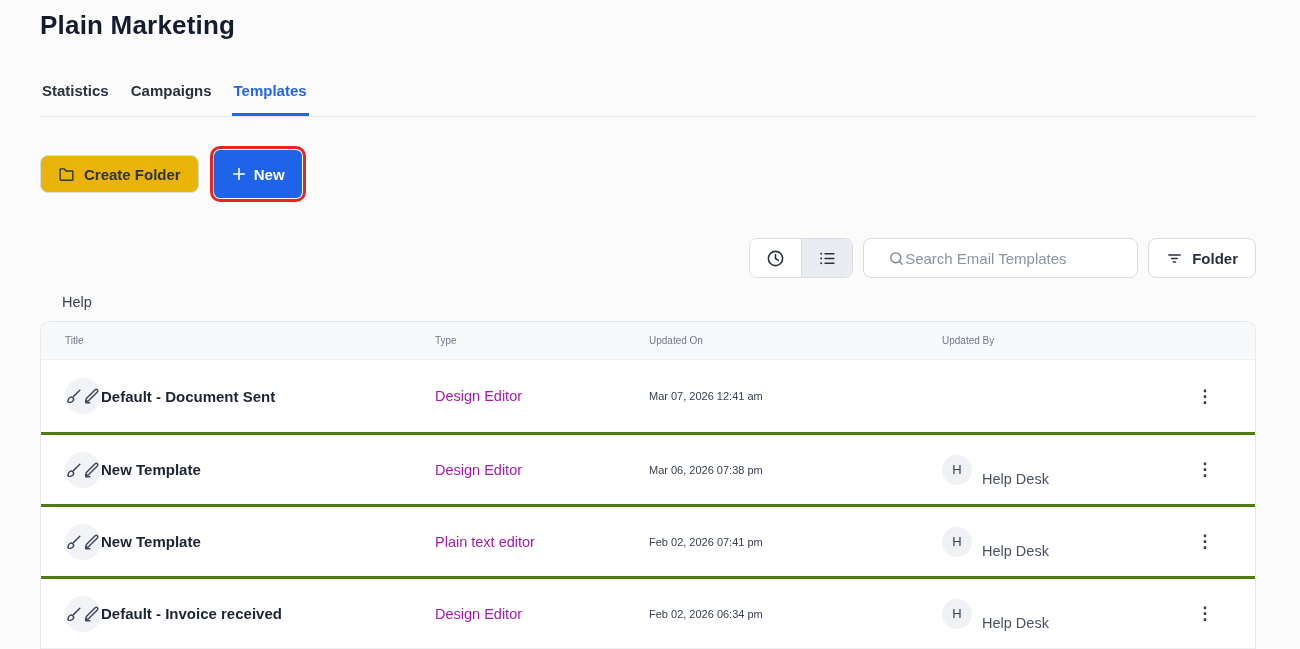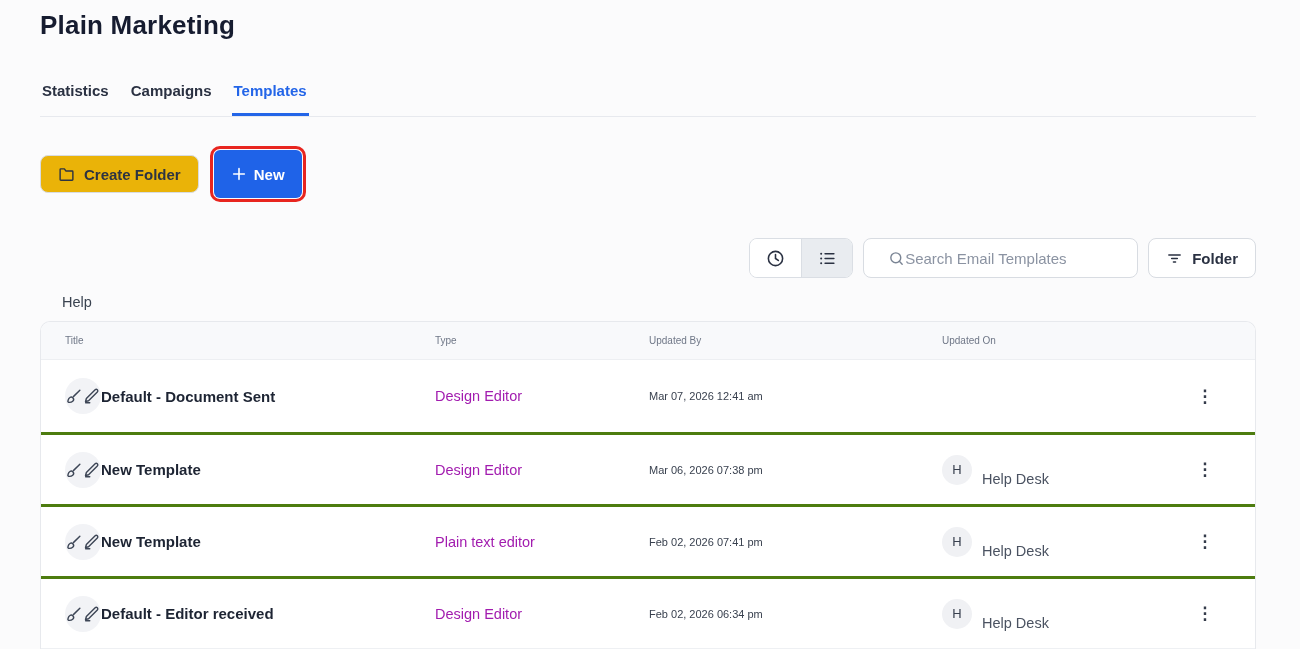--- a/index.html
+++ b/index.html
@@ -253,22 +253,22 @@
       <span>Folder</span>
     </button>
   </div>
 
   <div class="breadcrumb">Help</div>
 
   <div class="table-card">
     <div class="trow thead">
       <div class="th">Title</div>
       <div class="th">Type</div>
+      <div class="th">Updated On</div>
       <div class="th">Updated By</div>
-      <div class="th">Updated On</div>
       <div class="th"></div>
     </div>
     <div id="rows-container">
   <div class="trow tbody-row">
     <div class="cell-title">
       <span class="icon-circle">
         <span class="ic-brush" style="display:flex">
           <svg width="18" height="18" viewBox="0 0 24 24" fill="none" stroke="currentColor" stroke-width="1.9" stroke-linecap="round" stroke-linejoin="round">
                   <path d="M11.5 12.5 19.8 4.2"></path>
                   <path d="M5.8 20.5c-1.2.1-2.3-1-1.9-2.2.5-1.7 1.1-3.4 2.6-4.3 1.4-.9 3.3-.6 4.3.7 1 1.3.8 3.2-.5 4.3-1.3 1.1-3 1.4-4.5 1.5z"></path>
@@ -361,21 +361,21 @@
                   <path d="M5.8 20.5c-1.2.1-2.3-1-1.9-2.2.5-1.7 1.1-3.4 2.6-4.3 1.4-.9 3.3-.6 4.3.7 1 1.3.8 3.2-.5 4.3-1.3 1.1-3 1.4-4.5 1.5z"></path>
                 </svg>
         </span>
         <span class="ic-pencil hidden" style="display:flex">
           <svg width="18" height="18" viewBox="0 0 24 24" fill="none" stroke="currentColor" stroke-width="1.9" stroke-linecap="round" stroke-linejoin="round">
                   <path d="M3.5 21h5.5"></path>
                   <path d="M16.2 3.8a2 2 0 0 1 2.9 2.9L7.4 18.3l-4 1.1 1.1-4L16.2 3.8z"></path>
                 </svg>
         </span>
       </span>
-      <span class="row-title">Default - Editor received</span>
+      <span class="row-title">Default - Invoice received</span>
     </div>
     <div class="cell-type">Design Editor</div>
     <div class="cell-date">Feb 02, 2026 06:34 pm</div>
     <div class="cell-by">
       <span class="avatar">H</span>
       <span class="by-name">Help Desk</span>
     </div>
     <div class="cell-actions">
       <span class="kebab">⋮</span>
     </div>

